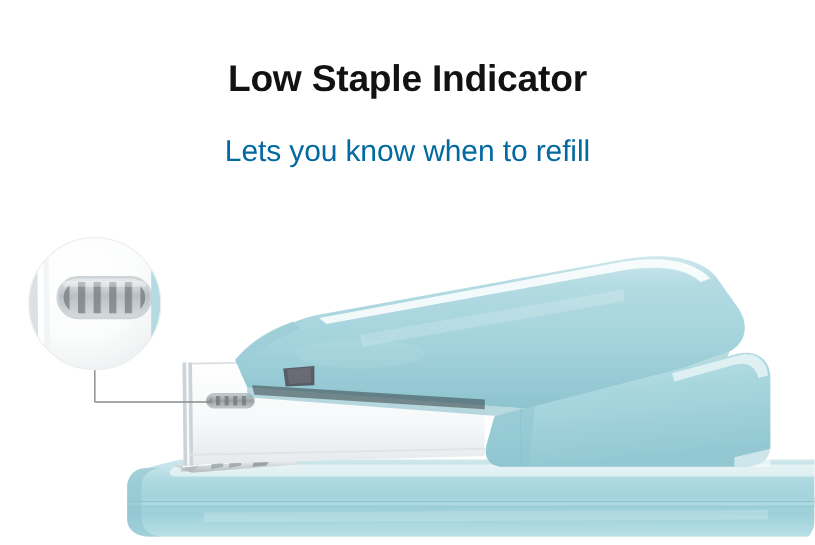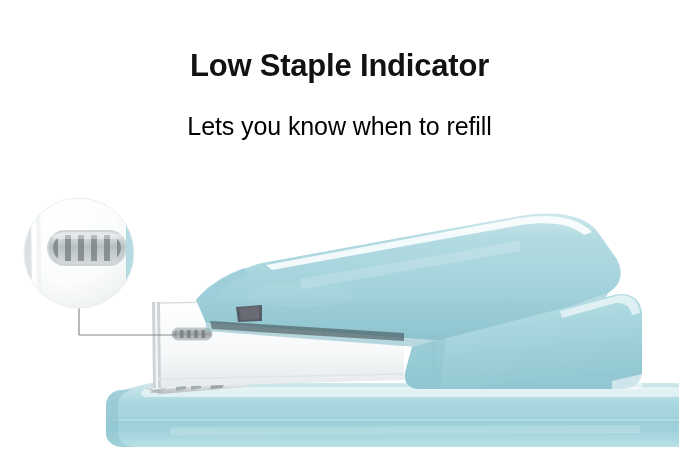--- a/index.html
+++ b/index.html
@@ -9,20 +9,21 @@
   }
   body {
     font-family: "Liberation Sans", sans-serif;
   }
   #page {
     position: relative;
     width: 679px;
     height: 454px;
     background: #ffffff;
     overflow: hidden;
+    border-radius: 21px;
   }
 
   
   .headline {
     position: absolute;
     left: 0;
     top: 50px;
     width: 679px;
     text-align: center;
     font-size: 31px;
@@ -33,21 +34,21 @@
   }
   .subhead {
     position: absolute;
     left: 0;
     top: 113px;
     width: 679px;
     text-align: center;
     font-size: 25px;
     font-weight: normal;
     letter-spacing: -0.1px;
-    color: #000000;
+    color: #0369a1;
     line-height: 1.1;
   }
 
   
   .stage {
     position: absolute;
     left: 0;
     top: 175px;
     width: 679px;
     height: 279px;

